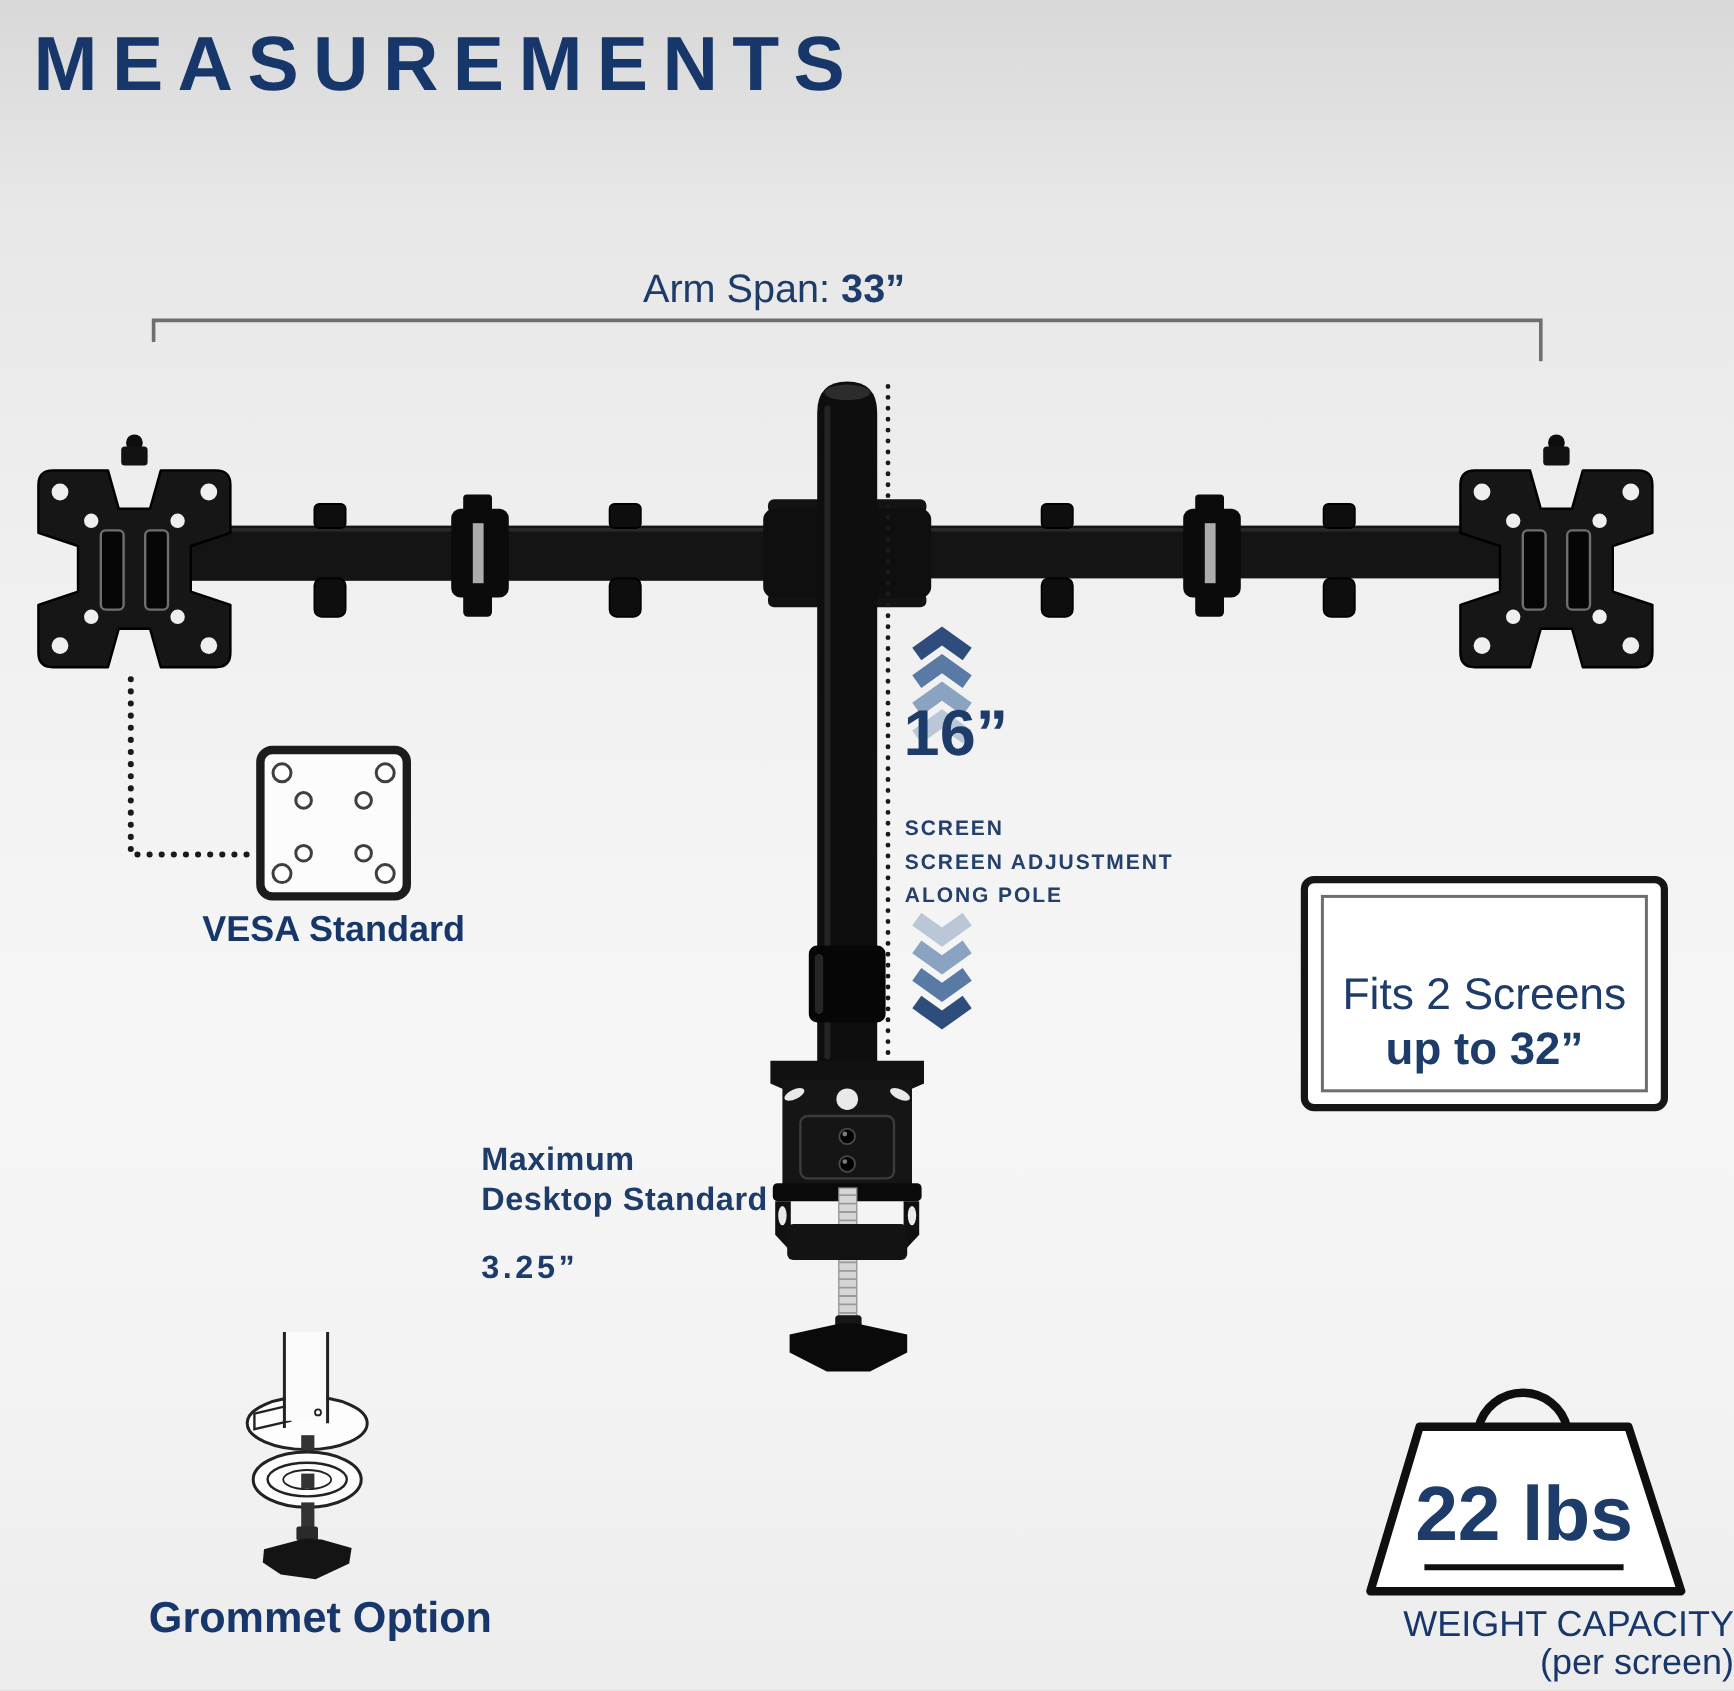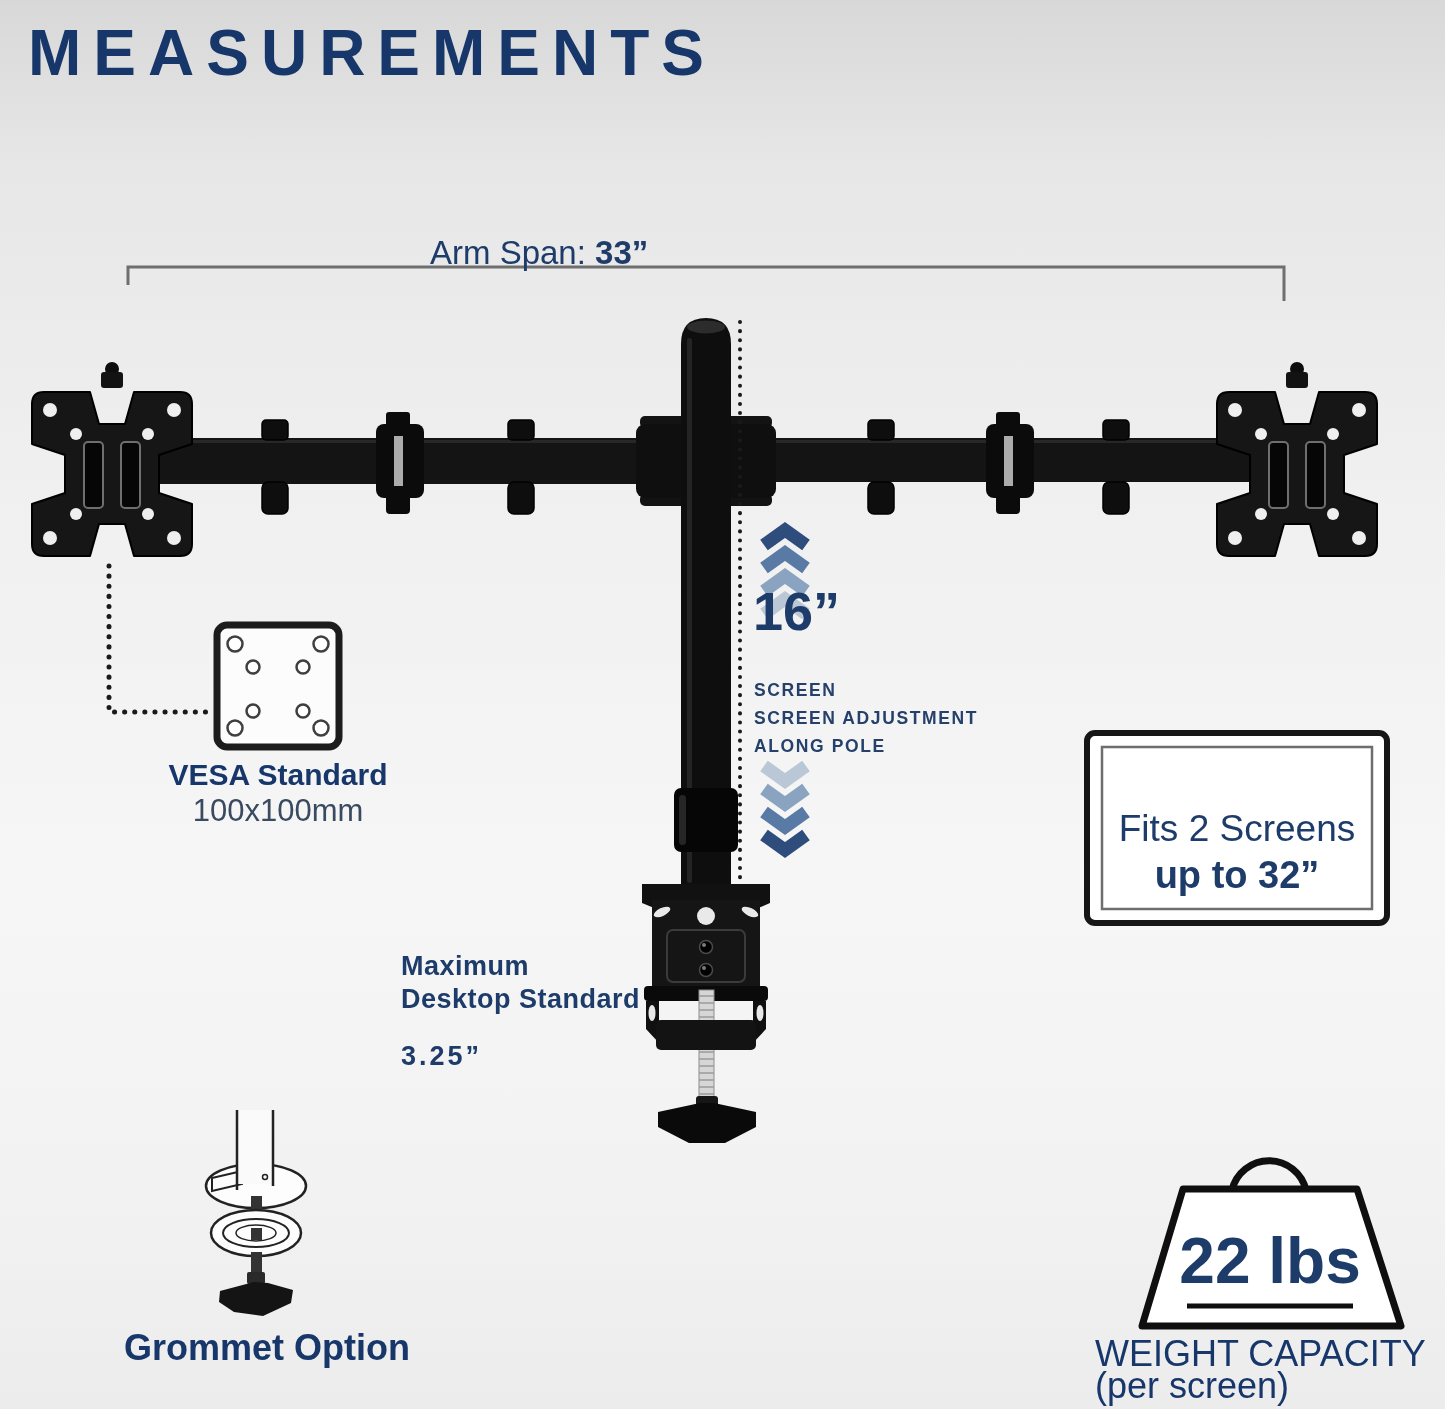--- a/index.html
+++ b/index.html
@@ -13,22 +13,22 @@
   .stage *{box-sizing:border-box;}
   .abs{position:absolute;}
   svg{position:absolute;left:0;top:0;}
 
   .title{
     left:28px;top:16px;
     font-size:64px;font-weight:700;letter-spacing:12px;
     color:#17376b;white-space:nowrap;
   }
   .arm-span{
-    left:430px;top:222px;width:430px;text-align:left;
-    font-size:33px;color:#1e3c6a;white-space:nowrap;margin-top:12px;
+    left:430px;top:222px;width:430px;text-align:center;
+    font-size:33px;color:#1e3c6a;white-space:nowrap;
   }
   .arm-span .val{font-weight:700;}
 
   .ha-value{
     left:753px;top:582px;
     font-size:54px;font-weight:700;color:#1e3c6a;line-height:58px;
   }
   .ha-caption{
     left:754px;top:676px;
     font-size:17.5px;font-weight:600;letter-spacing:1.6px;
@@ -57,22 +57,22 @@
   .grommet-label{
     left:92px;top:1327px;width:350px;text-align:center;
     font-size:36px;font-weight:700;color:#17376b;white-space:nowrap;
   }
 
   .weight-value{
     left:1120px;top:1224px;width:300px;text-align:center;
     font-size:64px;font-weight:700;color:#1e3c6a;white-space:nowrap;
   }
   .weight-caption{
-    left:1095px;top:1338px;width:350px;text-align:left;
-    font-size:36px;font-weight:400;color:#17376b;line-height:32px;white-space:nowrap;
+    left:1095px;top:1338px;width:350px;text-align:right;
+    font-size:30px;font-weight:400;color:#17376b;line-height:32px;white-space:nowrap;
   }
 </style>
 </head>
 <body>
 
 <div class="stage">
 
   <svg width="1445" height="1409" viewBox="0 0 1445 1409">
 
     <g>
@@ -237,21 +237,20 @@
 
   <div class="abs ha-value">16”</div>
   <div class="abs ha-caption">
     <div>SCREEN</div>
     <div>SCREEN ADJUSTMENT</div>
     <div>ALONG POLE</div>
   </div>
 
   <div class="abs vesa-text">
     <div class="vesa-title">VESA Standard</div>
-    <div class="vesa-size">100x100mm</div>
   </div>
 
   <div class="abs screens-text">
     <div class="screens-line1">Fits 2 Screens</div>
     <div class="screens-line2">up to 32”</div>
   </div>
 
   <div class="abs thickness">
     <div>Maximum</div>
     <div>Desktop Standard</div>

